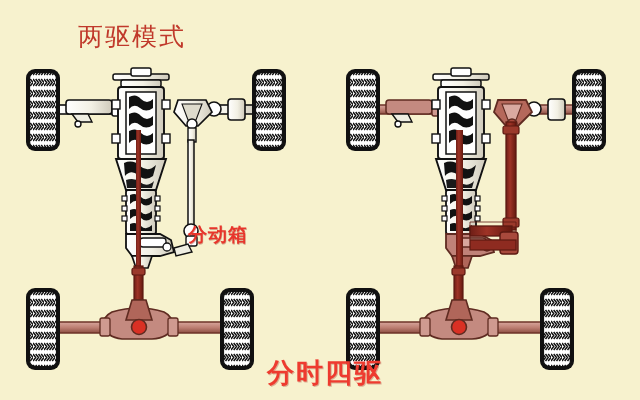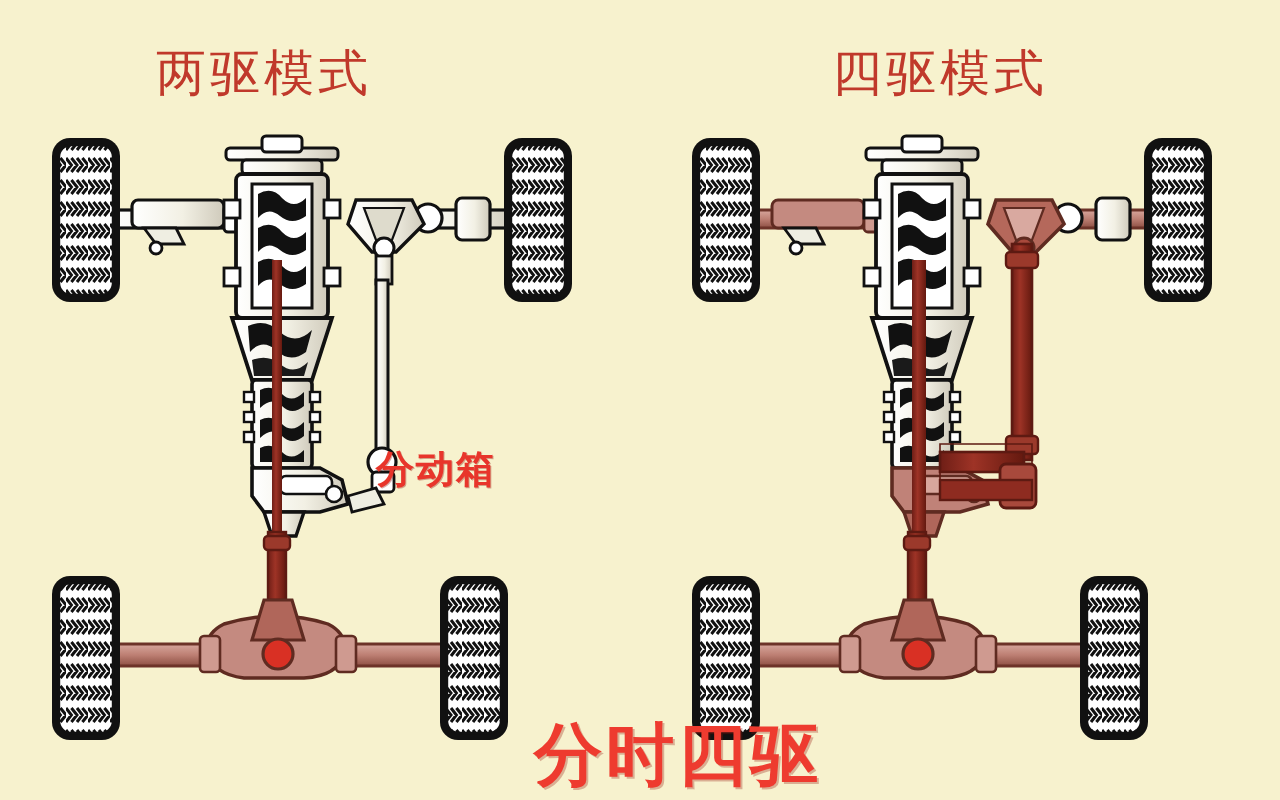--- a/index.html
+++ b/index.html
@@ -30,21 +30,21 @@
     font-weight:bold;
     color:#E8352B;
     letter-spacing:1px;
     white-space:nowrap;
     text-shadow:0.5px 0.5px 0 rgba(140,20,10,.35);
     font-family:"DejaVu Sans","Liberation Sans",sans-serif;
   }
   .label-bottom{
     position:absolute;
     left:267px;top:355px;
-    font-size:34px;
+    font-size:27px;
     font-weight:bold;
     color:#EE3B2F;
     letter-spacing:2px;
     white-space:nowrap;
     text-shadow:1px 1px 0 rgba(150,20,10,.30);
     font-family:"DejaVu Sans","Liberation Sans",sans-serif;
   }
   svg{position:absolute;left:0;top:0;}
 </style>
 </head>
@@ -307,17 +307,16 @@
       <rect x="26" y="288" width="34" height="82" rx="9" fill="#111"></rect>
       <rect x="29.5" y="291.5" width="27" height="75" rx="6" fill="url(#tread4)" stroke="#111" stroke-width="1.2"></rect>
     </g>
     <g>
       <rect x="220" y="288" width="34" height="82" rx="9" fill="#111"></rect>
       <rect x="223.5" y="291.5" width="27" height="75" rx="6" fill="url(#tread4)" stroke="#111" stroke-width="1.2"></rect>
     </g>
   </svg>
 
   <div class="title" id="title-2wd">两驱模式</div>
-  <div class="title" id="title-4wd">四驱模式</div>
   <div class="label-transfer">分动箱</div>
   <div class="label-bottom">分时四驱</div>
 
 </div>
 
 </body></html>

